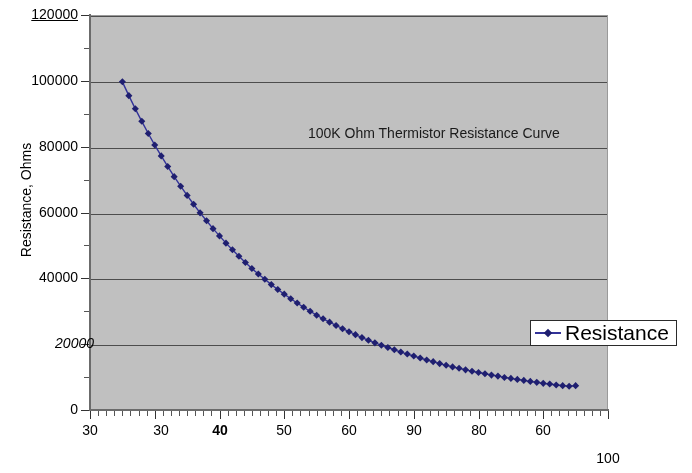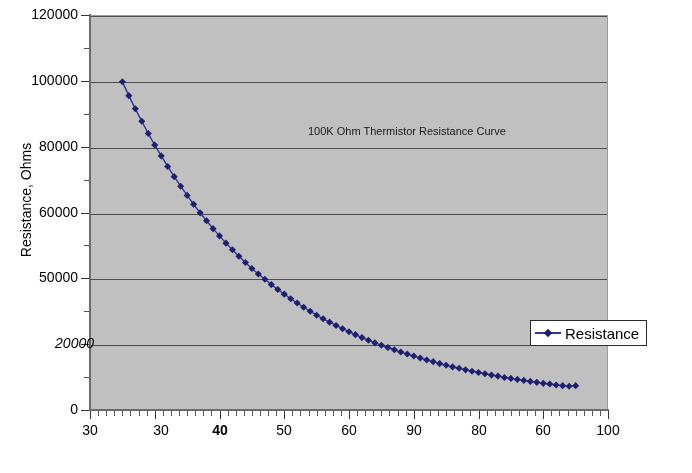--- a/index.html
+++ b/index.html
@@ -122,21 +122,21 @@
     width: 692px;
     text-align: center;
     font-size: 14px;
     color: #000;
   }
   
   #chart-title {
     position: absolute;
     left: 218px;
     top: 109px;
-    font-size: 11px;
+    font-size: 14px;
     color: #1a1a1a;
     white-space: nowrap;
   }
   
   #legend {
     position: absolute;
     left: 440px;
     top: 304px;
     height: 26px;
     background: #ffffff;
@@ -164,21 +164,21 @@
   #legend-swatch .lgmark {
     position: absolute;
     left: 10px;
     top: 3px;
     width: 6px;
     height: 6px;
     background: #1f1f70;
     transform: rotate(45deg);
   }
   #legend-text {
-    font-size: 15px;
+    font-size: 21px;
     color: #000;
     white-space: nowrap;
   }
   svg { display: block; }
 </style>
 </head>
 <body>
 
 <div id="chart-root">
 
@@ -356,33 +356,33 @@
       <div class="x-tick-minor" style="left: 568px;"></div>
       <div class="x-tick-minor" style="left: 576px;"></div>
       <div class="x-tick-minor" style="left: 584px;"></div>
       <div class="x-tick-minor" style="left: 592px;"></div>
       <div class="x-tick-minor" style="left: 600px;"></div>
       <div class="x-tick-major" style="left: 608px;"></div>
     </div>
   <div id="y-tick-labels">
       <div class="y-label" style="left: 0px; width: 78px; right: auto; top: 402px;">0</div>
       <div class="y-label" style="left: 16px; width: 78px; right: auto; top: 336px; font-style: italic;">20000</div>
-      <div class="y-label" style="left: 0px; width: 78px; right: auto; top: 270px;">50000</div>
+      <div class="y-label" style="left: 0px; width: 78px; right: auto; top: 270px;">40000</div>
       <div class="y-label" style="left: 0px; width: 78px; right: auto; top: 205px;">60000</div>
       <div class="y-label" style="left: 0px; width: 78px; right: auto; top: 139px;">80000</div>
       <div class="y-label" style="left: 0px; width: 78px; right: auto; top: 73px;">100000</div>
-      <div class="y-label" style="left: 0px; width: 78px; right: auto; top: 7px;">120000</div>
+      <div class="y-label" style="left: 0px; width: 78px; right: auto; top: 7px; text-decoration: underline;">120000</div>
     </div>
   <div id="x-tick-labels">
       <div class="x-label" style="left: 70px;">30</div>
       <div class="x-label" style="left: 141px;">30</div>
       <div class="x-label" style="left: 200px; font-weight: bold;">40</div>
       <div class="x-label" style="left: 264px;">50</div>
       <div class="x-label" style="left: 329px;">60</div>
       <div class="x-label" style="left: 394px;">90</div>
       <div class="x-label" style="left: 459px;">80</div>
       <div class="x-label" style="left: 523px;">60</div>
-      <div class="x-label" style="left: 588px;">100</div>
+      <div class="x-label" style="left: 588px; margin-top: 28px;">100</div>
     </div>
 
   <div id="y-axis-title">Resistance, Ohms</div>
 
 </div>
 
 </body></html>

